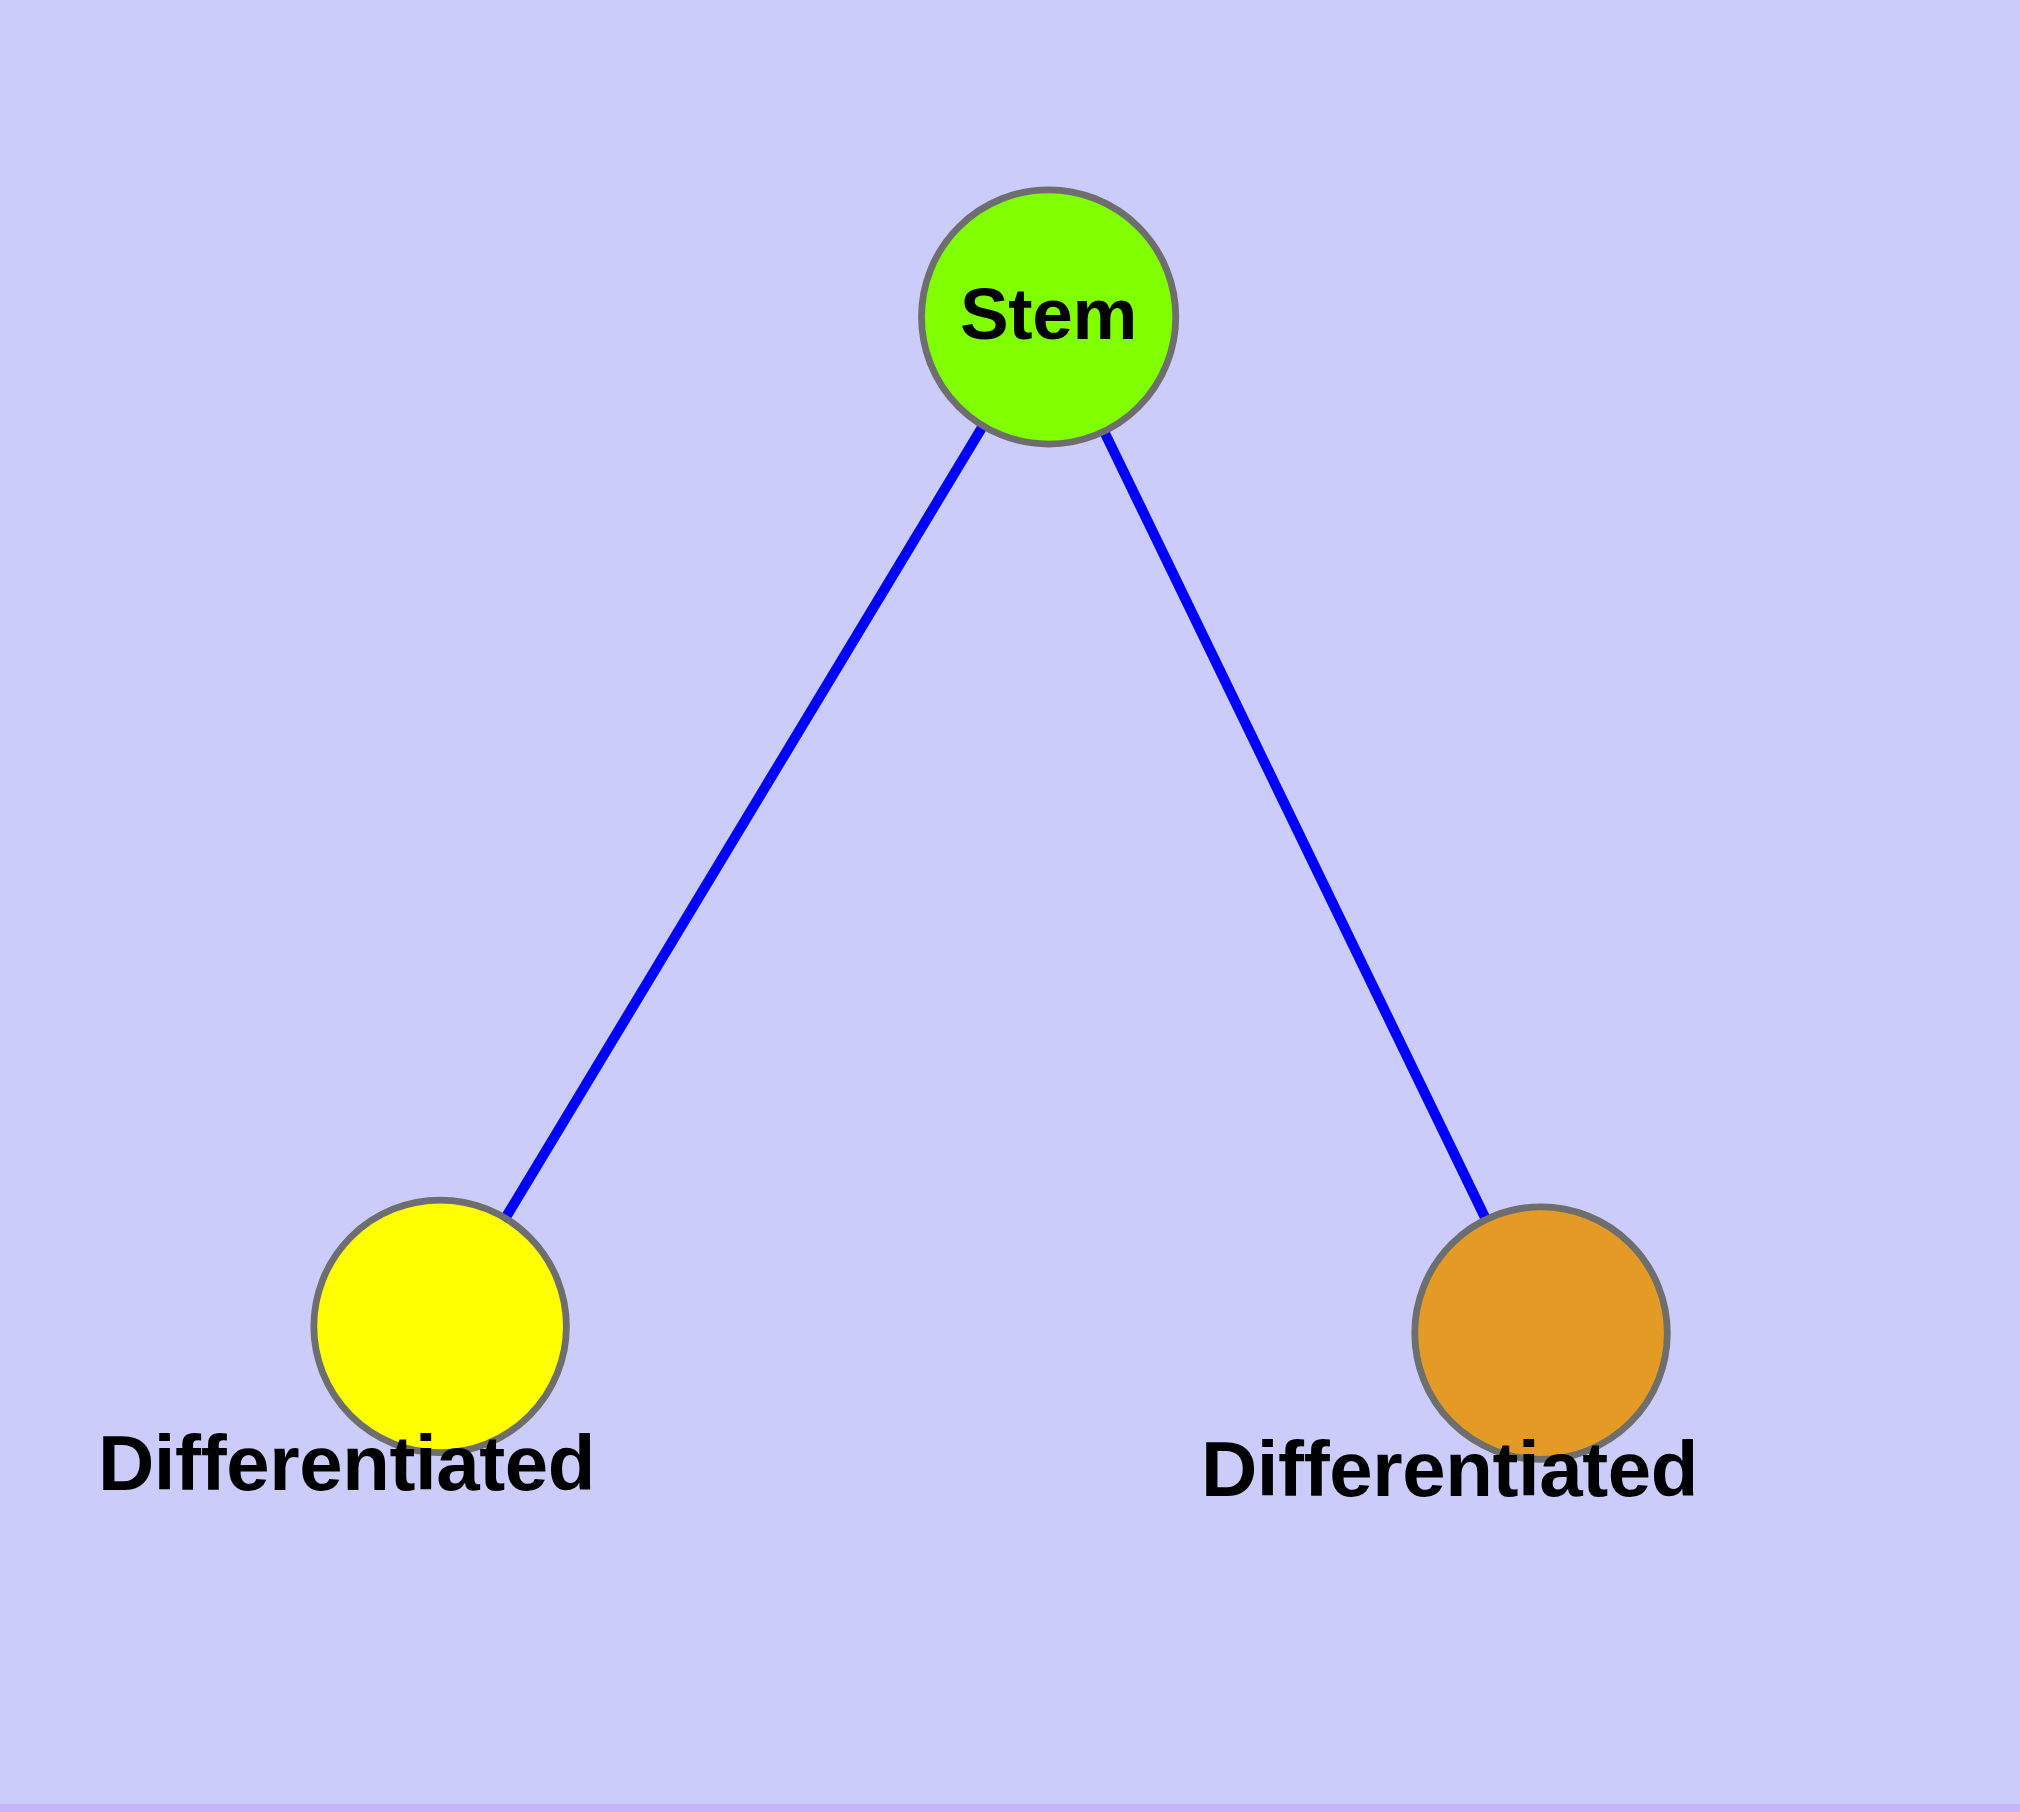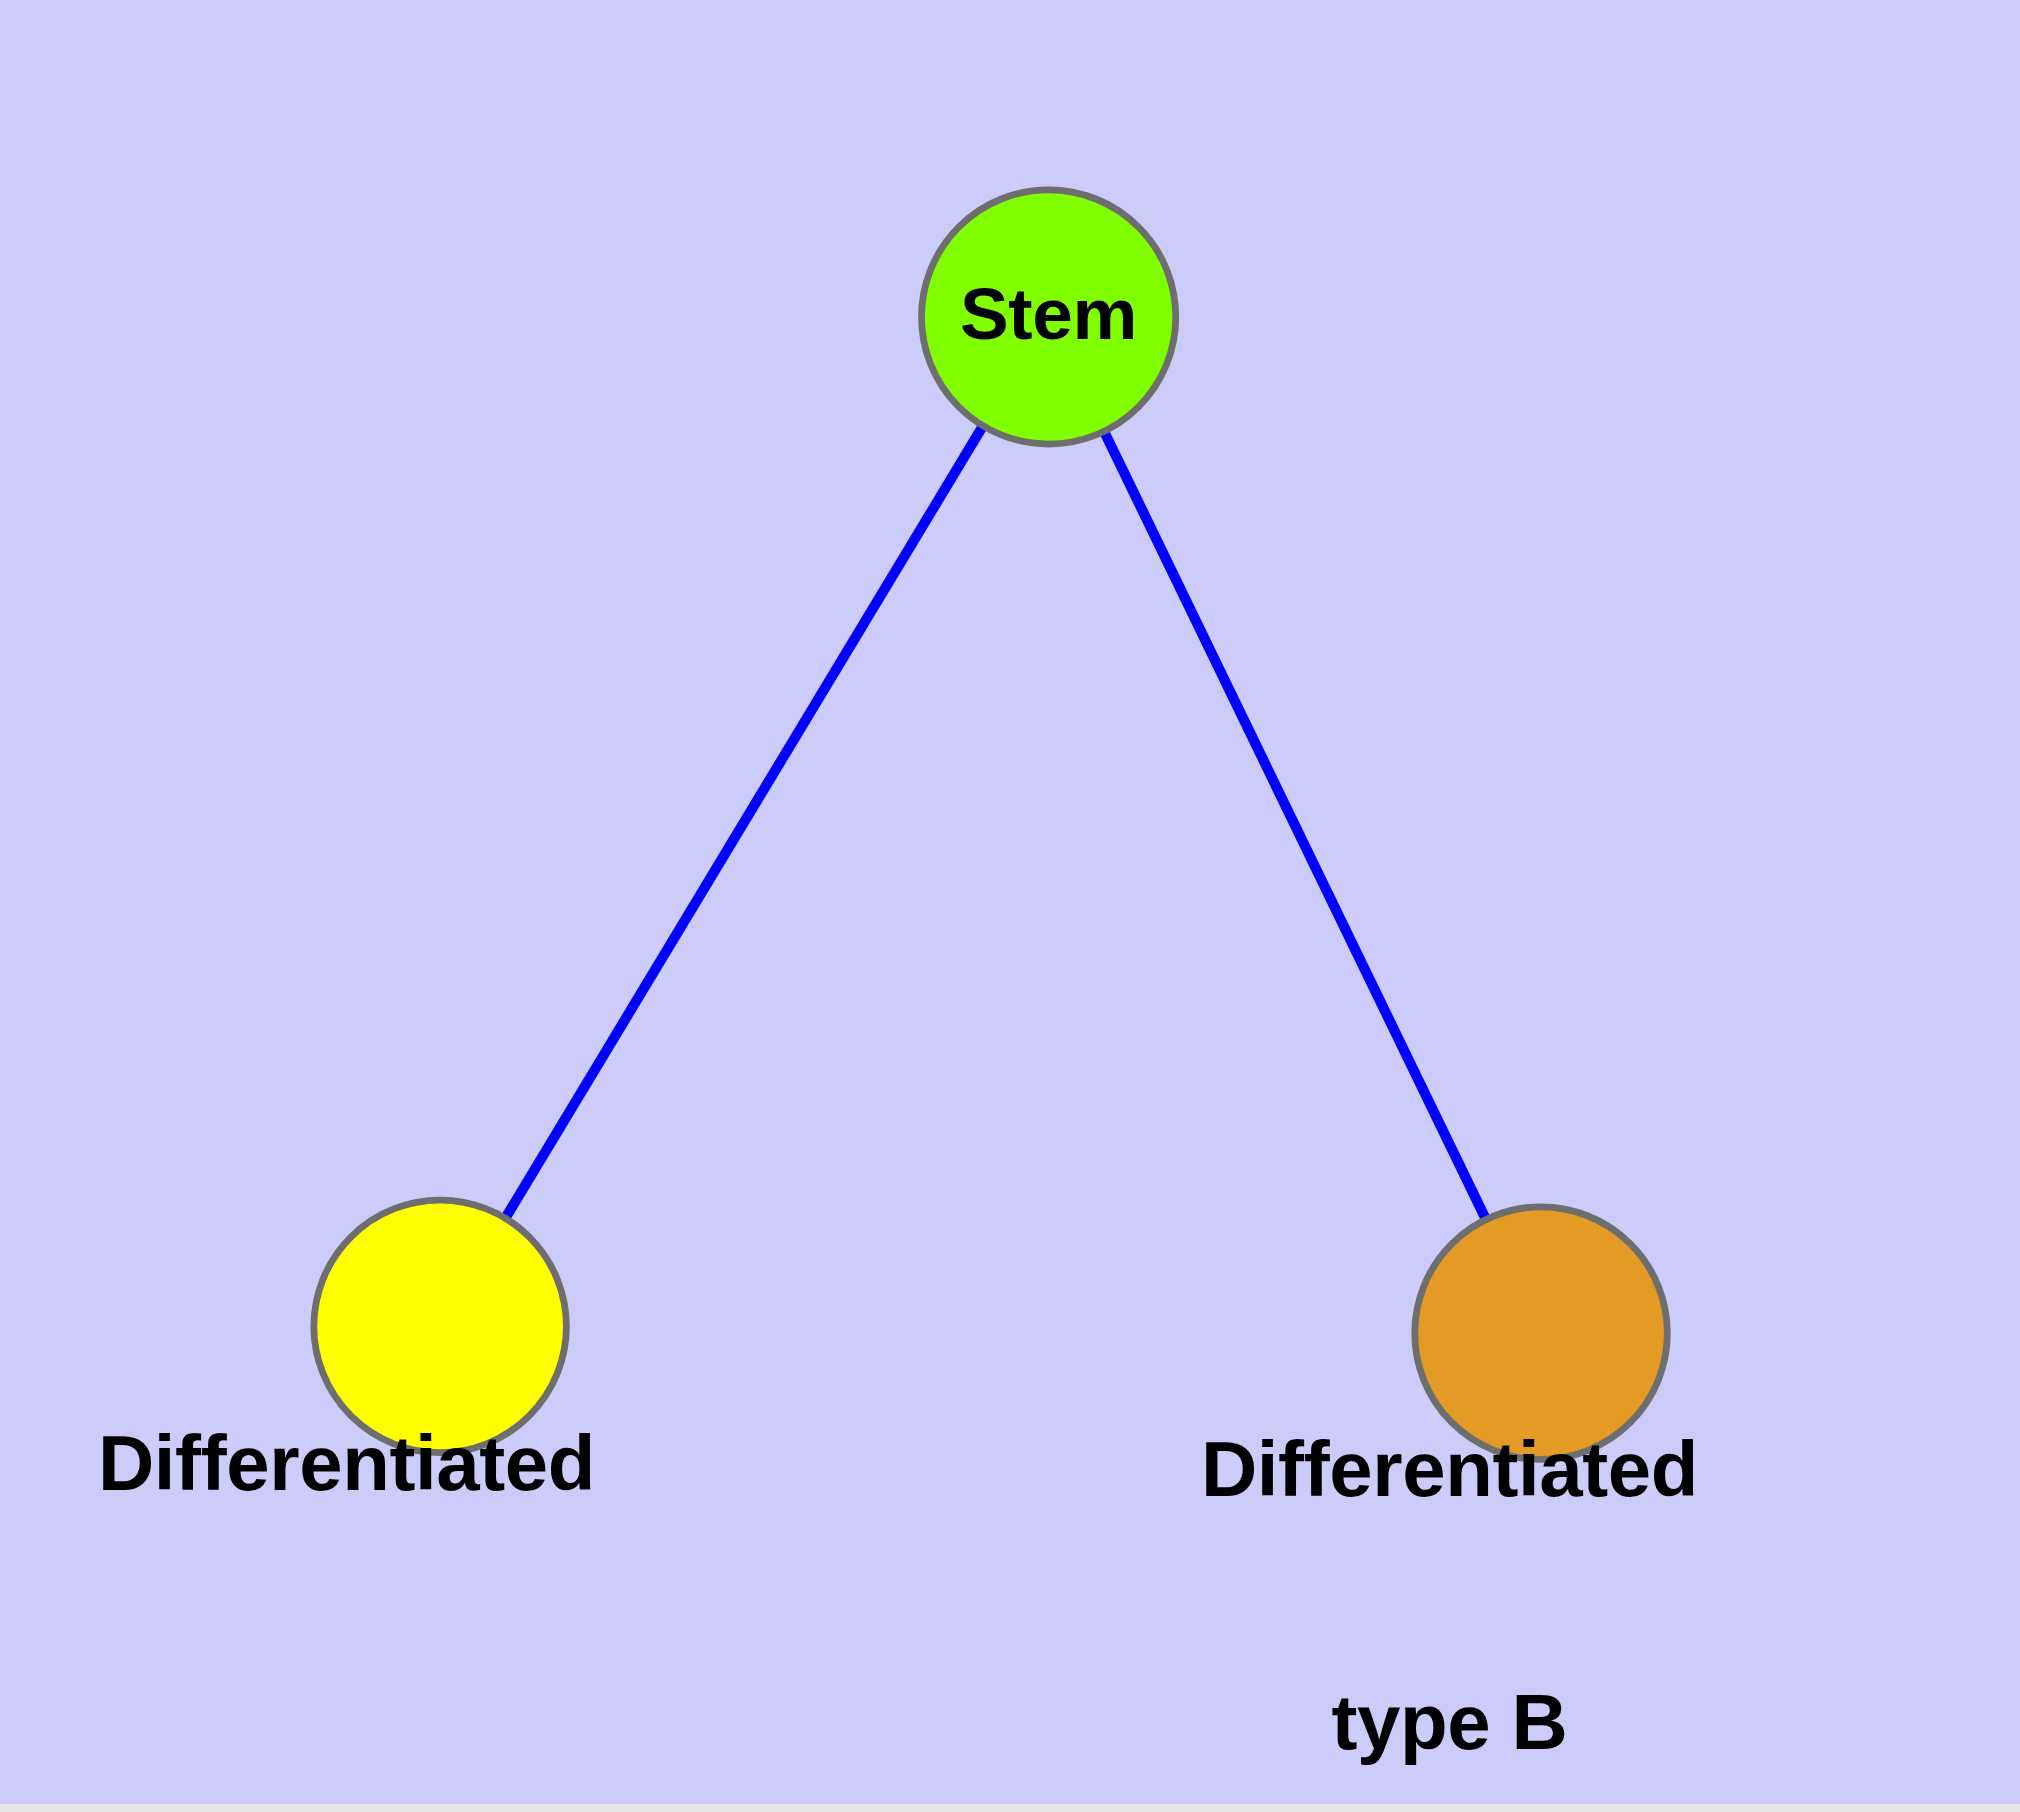--- a/index.html
+++ b/index.html
@@ -6,21 +6,21 @@
   html, body {
     margin: 0;
     padding: 0;
     background: #ffffff;
   }
   #canvas {
     position: relative;
     width: 2021px;
     height: 1812px;
     overflow: hidden;
-    background: #e5e5e5;
+    background: #c4b5fd;
     font-family: "Liberation Sans", "DejaVu Sans", sans-serif;
   }
   #plot-background {
     position: absolute;
     left: 0;
     top: 0;
     width: 2021px;
     height: 1804px;
     background: #ccccfa;
   }
@@ -90,17 +90,16 @@
   </svg>
 
   <div class="node-label" id="label-stem">Stem</div>
 
   <div class="node-label" id="label-diff-a">
     <div>Differentiated</div>
   </div>
 
   <div class="node-label" id="label-diff-b">
     <div>Differentiated</div>
-    <div>type B</div>
   </div>
 
 </div>
 
 
 </body></html>

